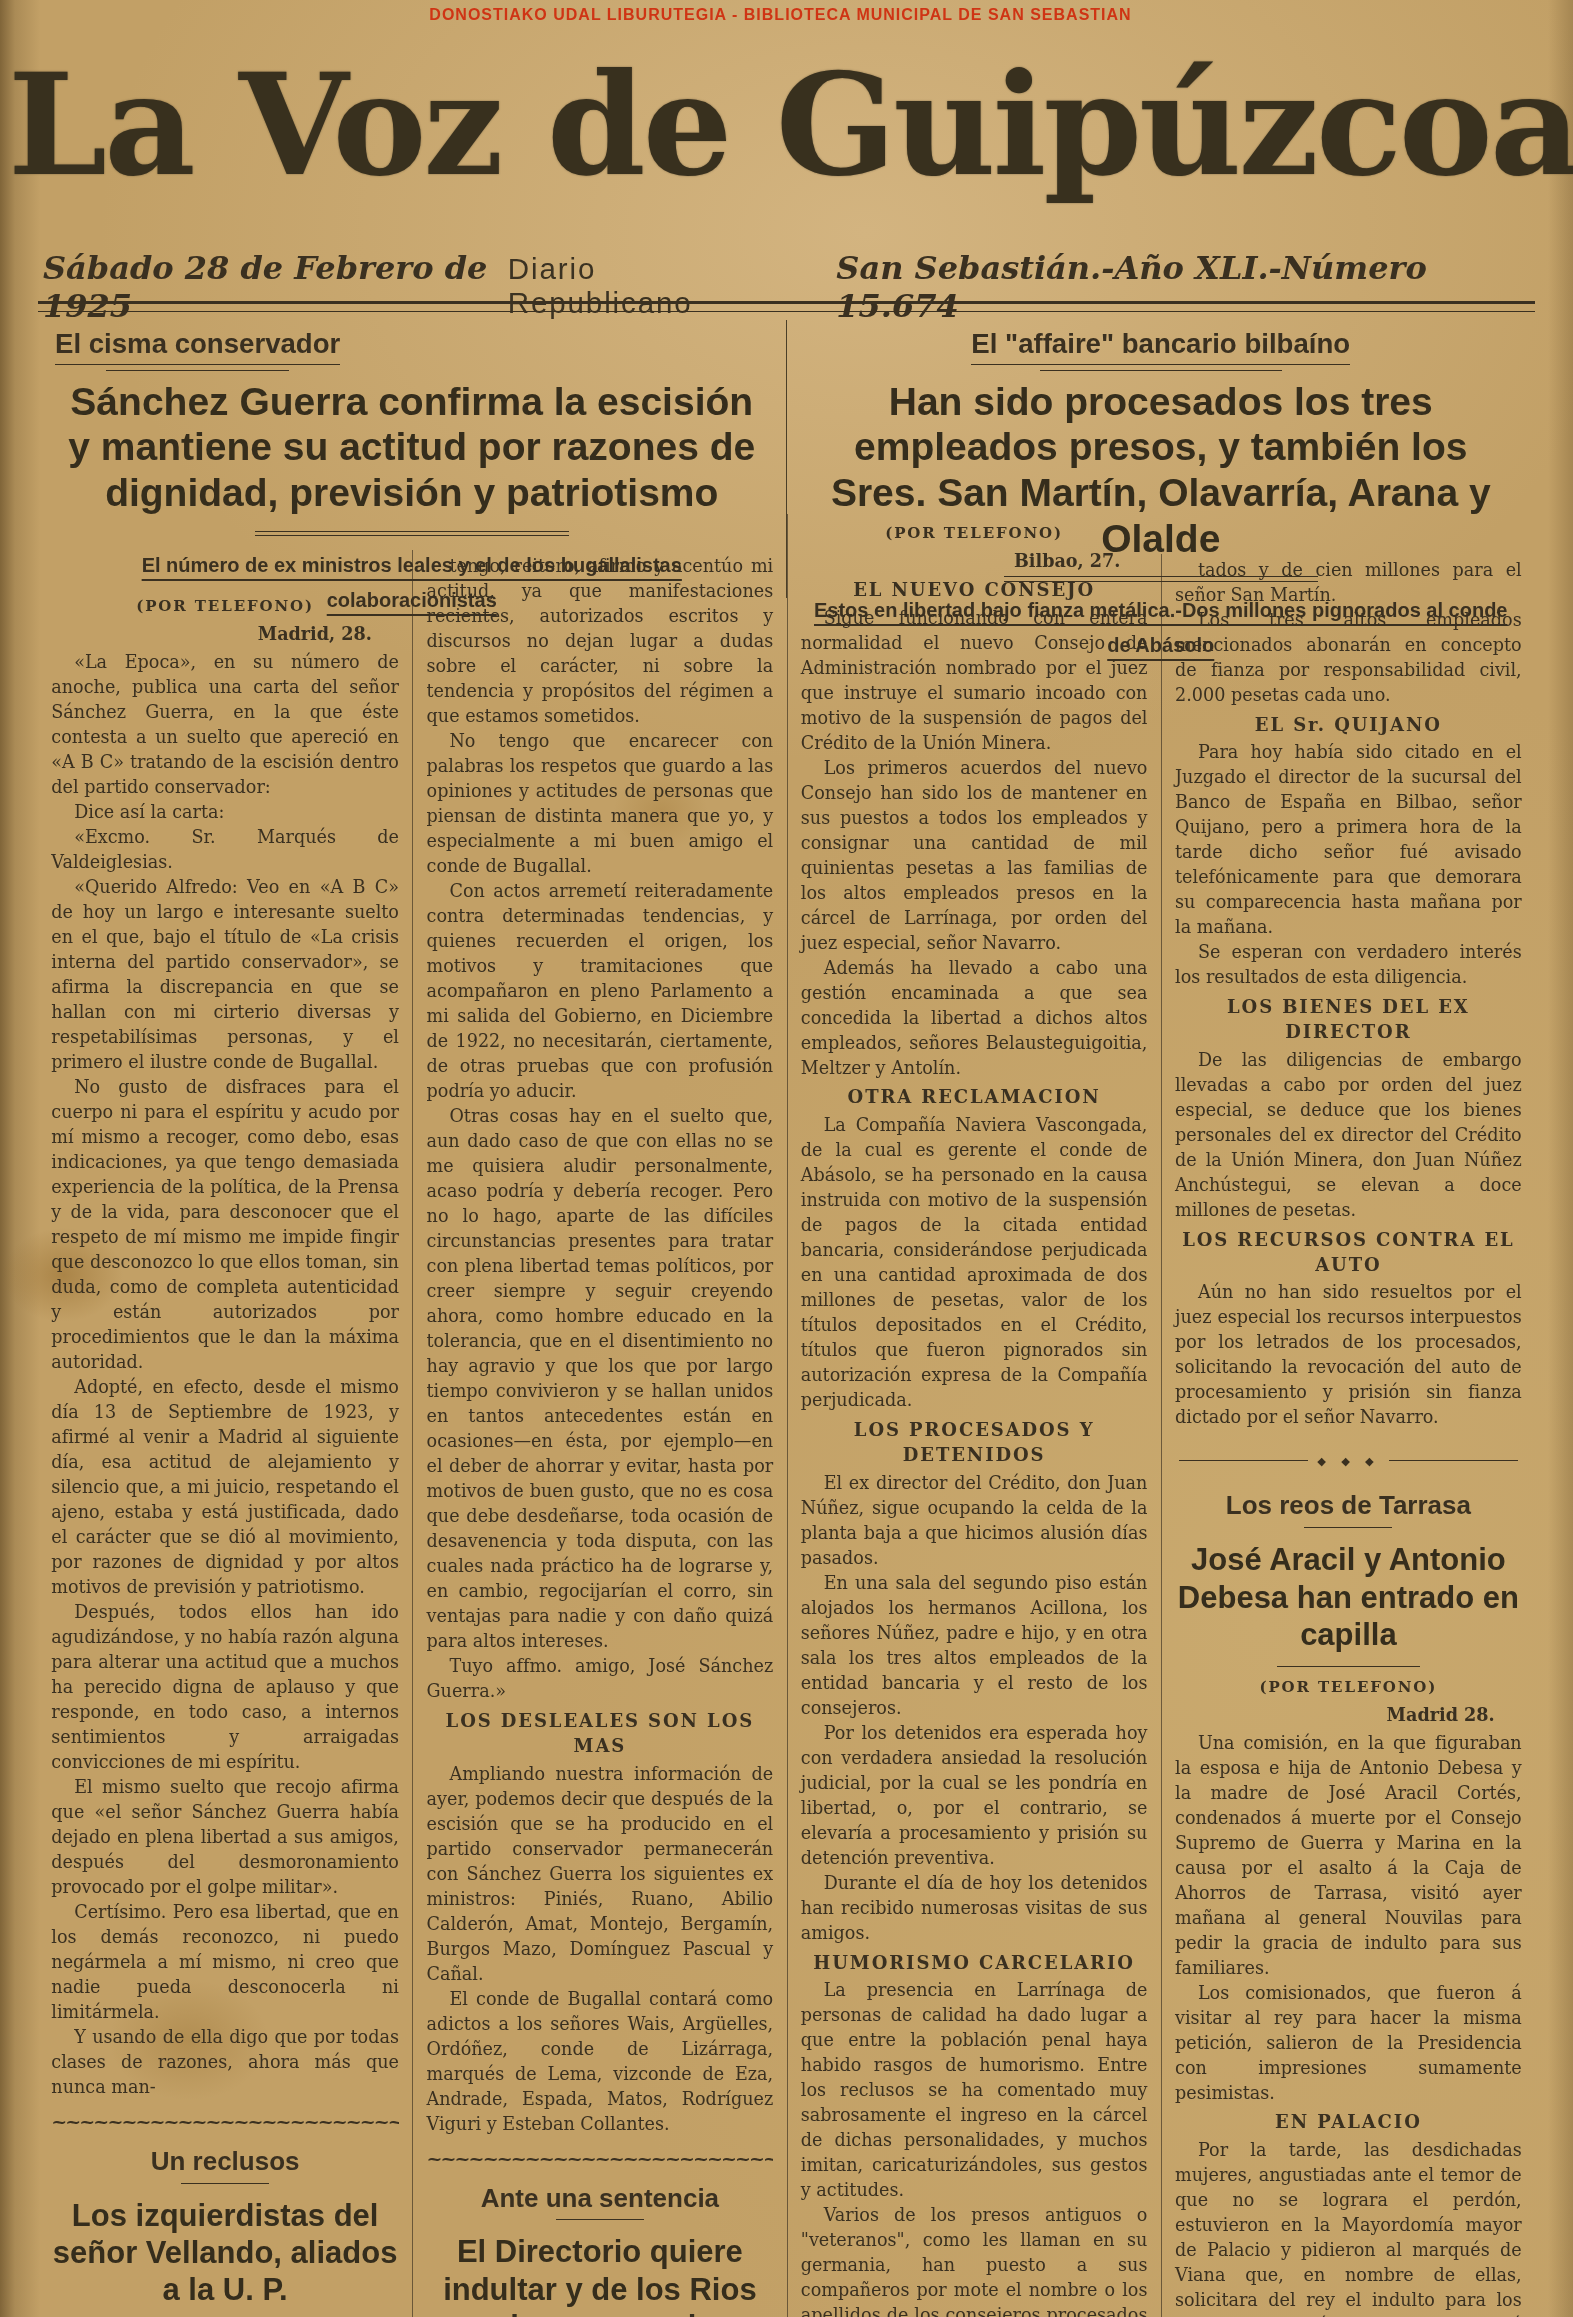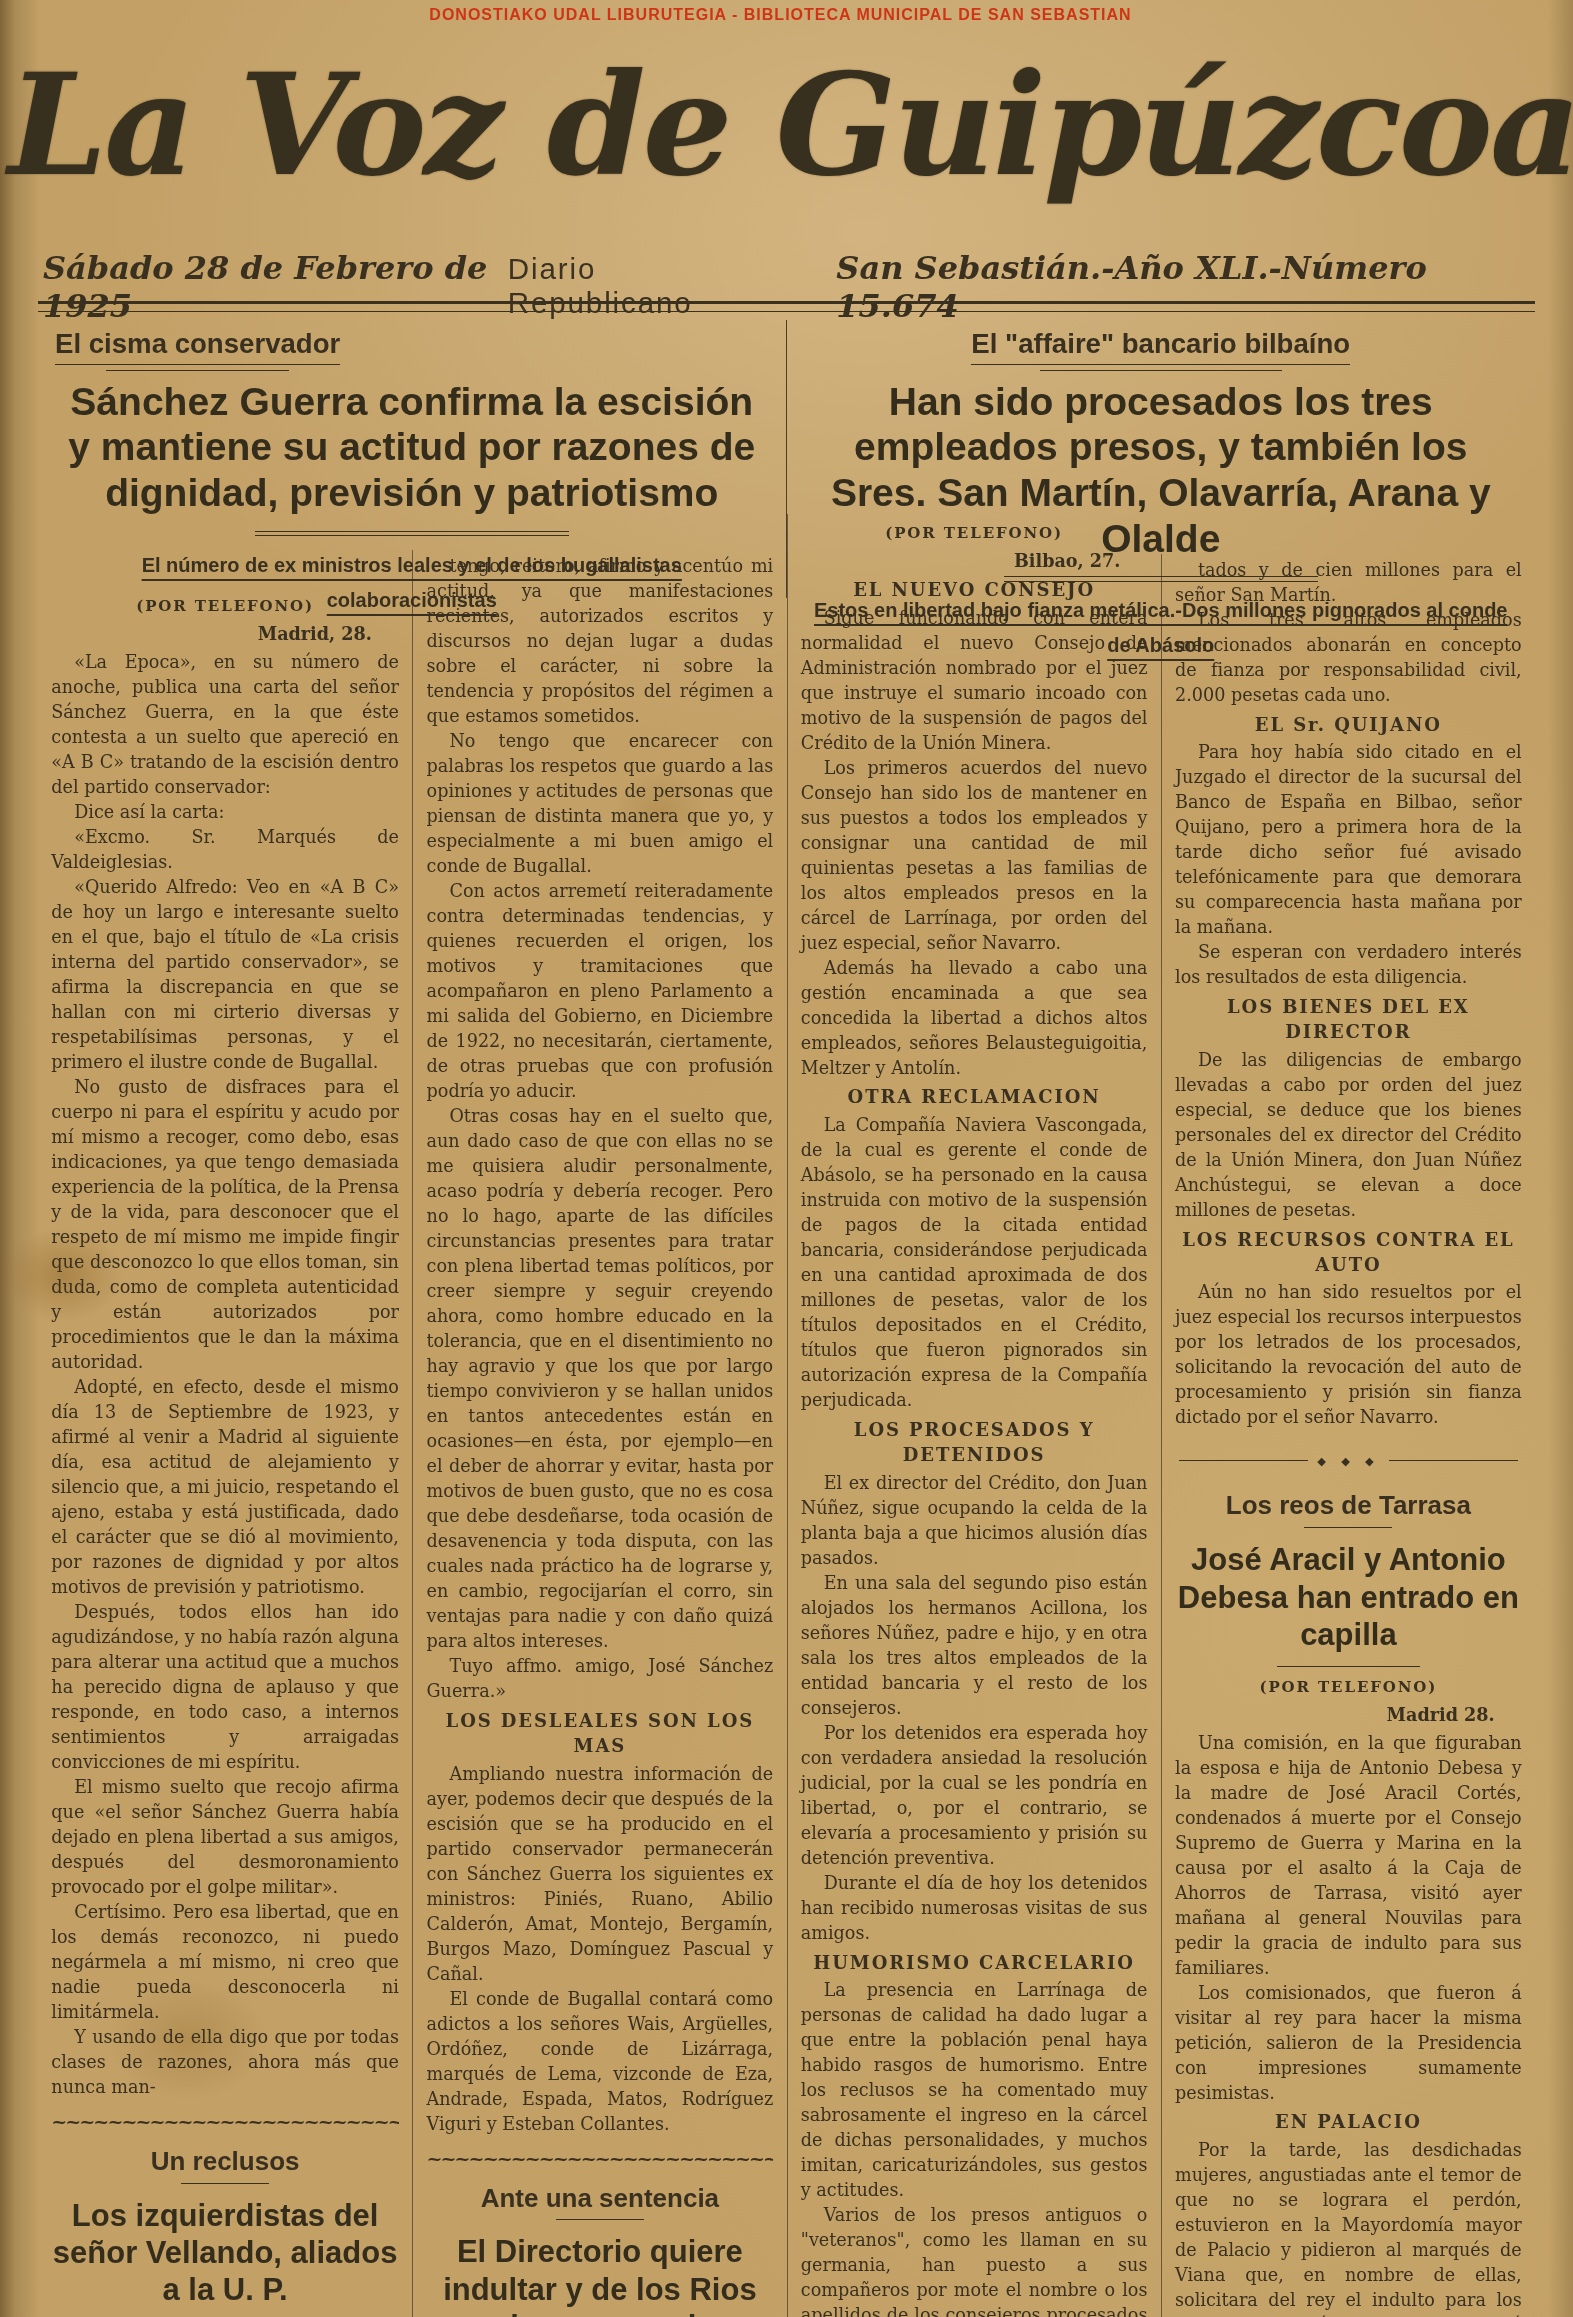--- a/index.html
+++ b/index.html
@@ -18,21 +18,21 @@
       #c2a066;
   }
   
   .stamp{
     position:absolute;top:5.7px;left:0;right:12px;text-align:center;
     font-family:"Liberation Sans",sans-serif;font-weight:bold;font-size:16px;
     letter-spacing:1px;color:#cf3414;
   }
   .masthead{
     position:absolute;top:40px;left:0;right:0;text-align:center;
-    font-family:"DejaVu Serif",serif;font-style:italic;font-weight:bold;
+    font-family:"DejaVu Serif",serif;font-weight:bold;
     font-size:141px;line-height:1.2;letter-spacing:-2.9px;color:#38301e;
     text-shadow:0 0 1.9px rgba(56,48,30,.55);
     white-space:nowrap;
     padding-left:8px;
   }
   .dateline-row{
     position:absolute;top:249px;left:43px;right:43px;
     display:flex;align-items:baseline;justify-content:space-between;
   }
   .issue-date,.issue-number{

